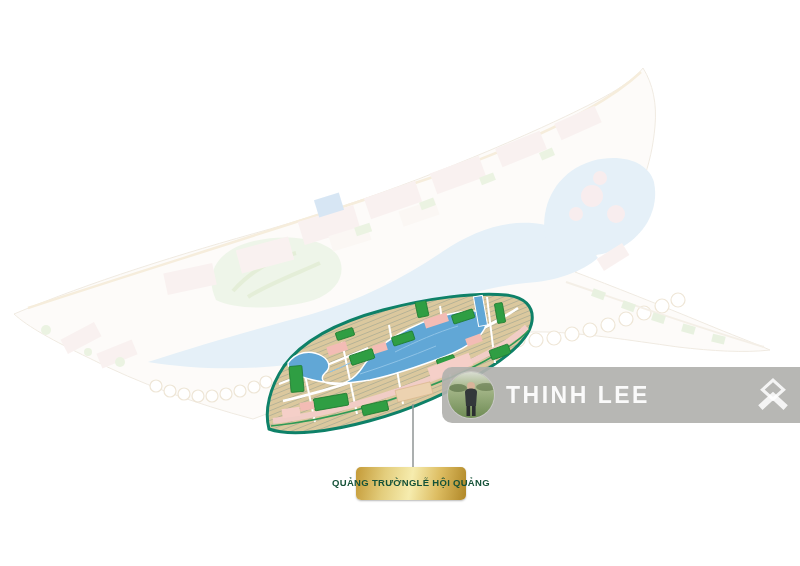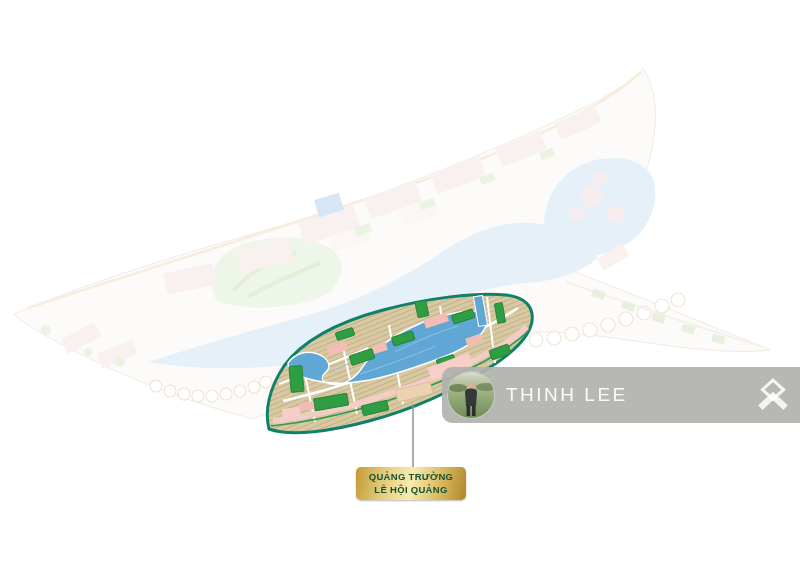--- a/index.html
+++ b/index.html
@@ -7,41 +7,41 @@
     position:relative;width:800px;height:566px;background:#ffffff;overflow:hidden;
     font-family:"Liberation Sans", sans-serif;
   }
   .stage svg.map{position:absolute;left:0;top:0;}
   
   .callout{
     position:absolute;left:356px;top:467px;width:110px;height:33px;
     border-radius:5px;
     background:linear-gradient(100deg,#c49a37 0%,#e3cd7c 26%,#f6ecae 50%,#ddbd62 74%,#b08727 100%);
     box-shadow:0 1px 2px rgba(0,0,0,.28);
-    display:flex;flex-direction:column;align-items:center;justify-content:center;
+    display:flex;align-items:center;justify-content:center;
     text-align:center;
   }
   .callout .cl{
     color:#155238;font-size:9.5px;font-weight:700;line-height:1.3;letter-spacing:.3px;
     white-space:nowrap;
   }
   
   .watermark{
     position:absolute;left:442px;top:367px;width:358px;height:56px;
     background:rgba(178,177,174,0.93);
     border-radius:10px 0 0 10px;
     display:flex;align-items:center;
   }
   .avatar{
     position:absolute;left:6px;top:5px;width:46px;height:46px;border-radius:50%;
     overflow:hidden;box-shadow:0 0 0 1px rgba(255,255,255,.25);
   }
   .wm-text{
     margin-left:64px;
-    color:rgba(255,255,255,.93);font-size:19px;font-weight:400;letter-spacing:2.5px;
+    color:rgba(255,255,255,.93);font-size:23px;font-weight:700;letter-spacing:2.5px;
   }
   .wm-logo{position:absolute;right:8px;top:10px;width:38px;height:38px;}
 </style>
 </head>
 <body>
 
 <div class="stage">
 
   <svg class="map" width="800" height="566" viewBox="0 0 800 566">
     <defs>

